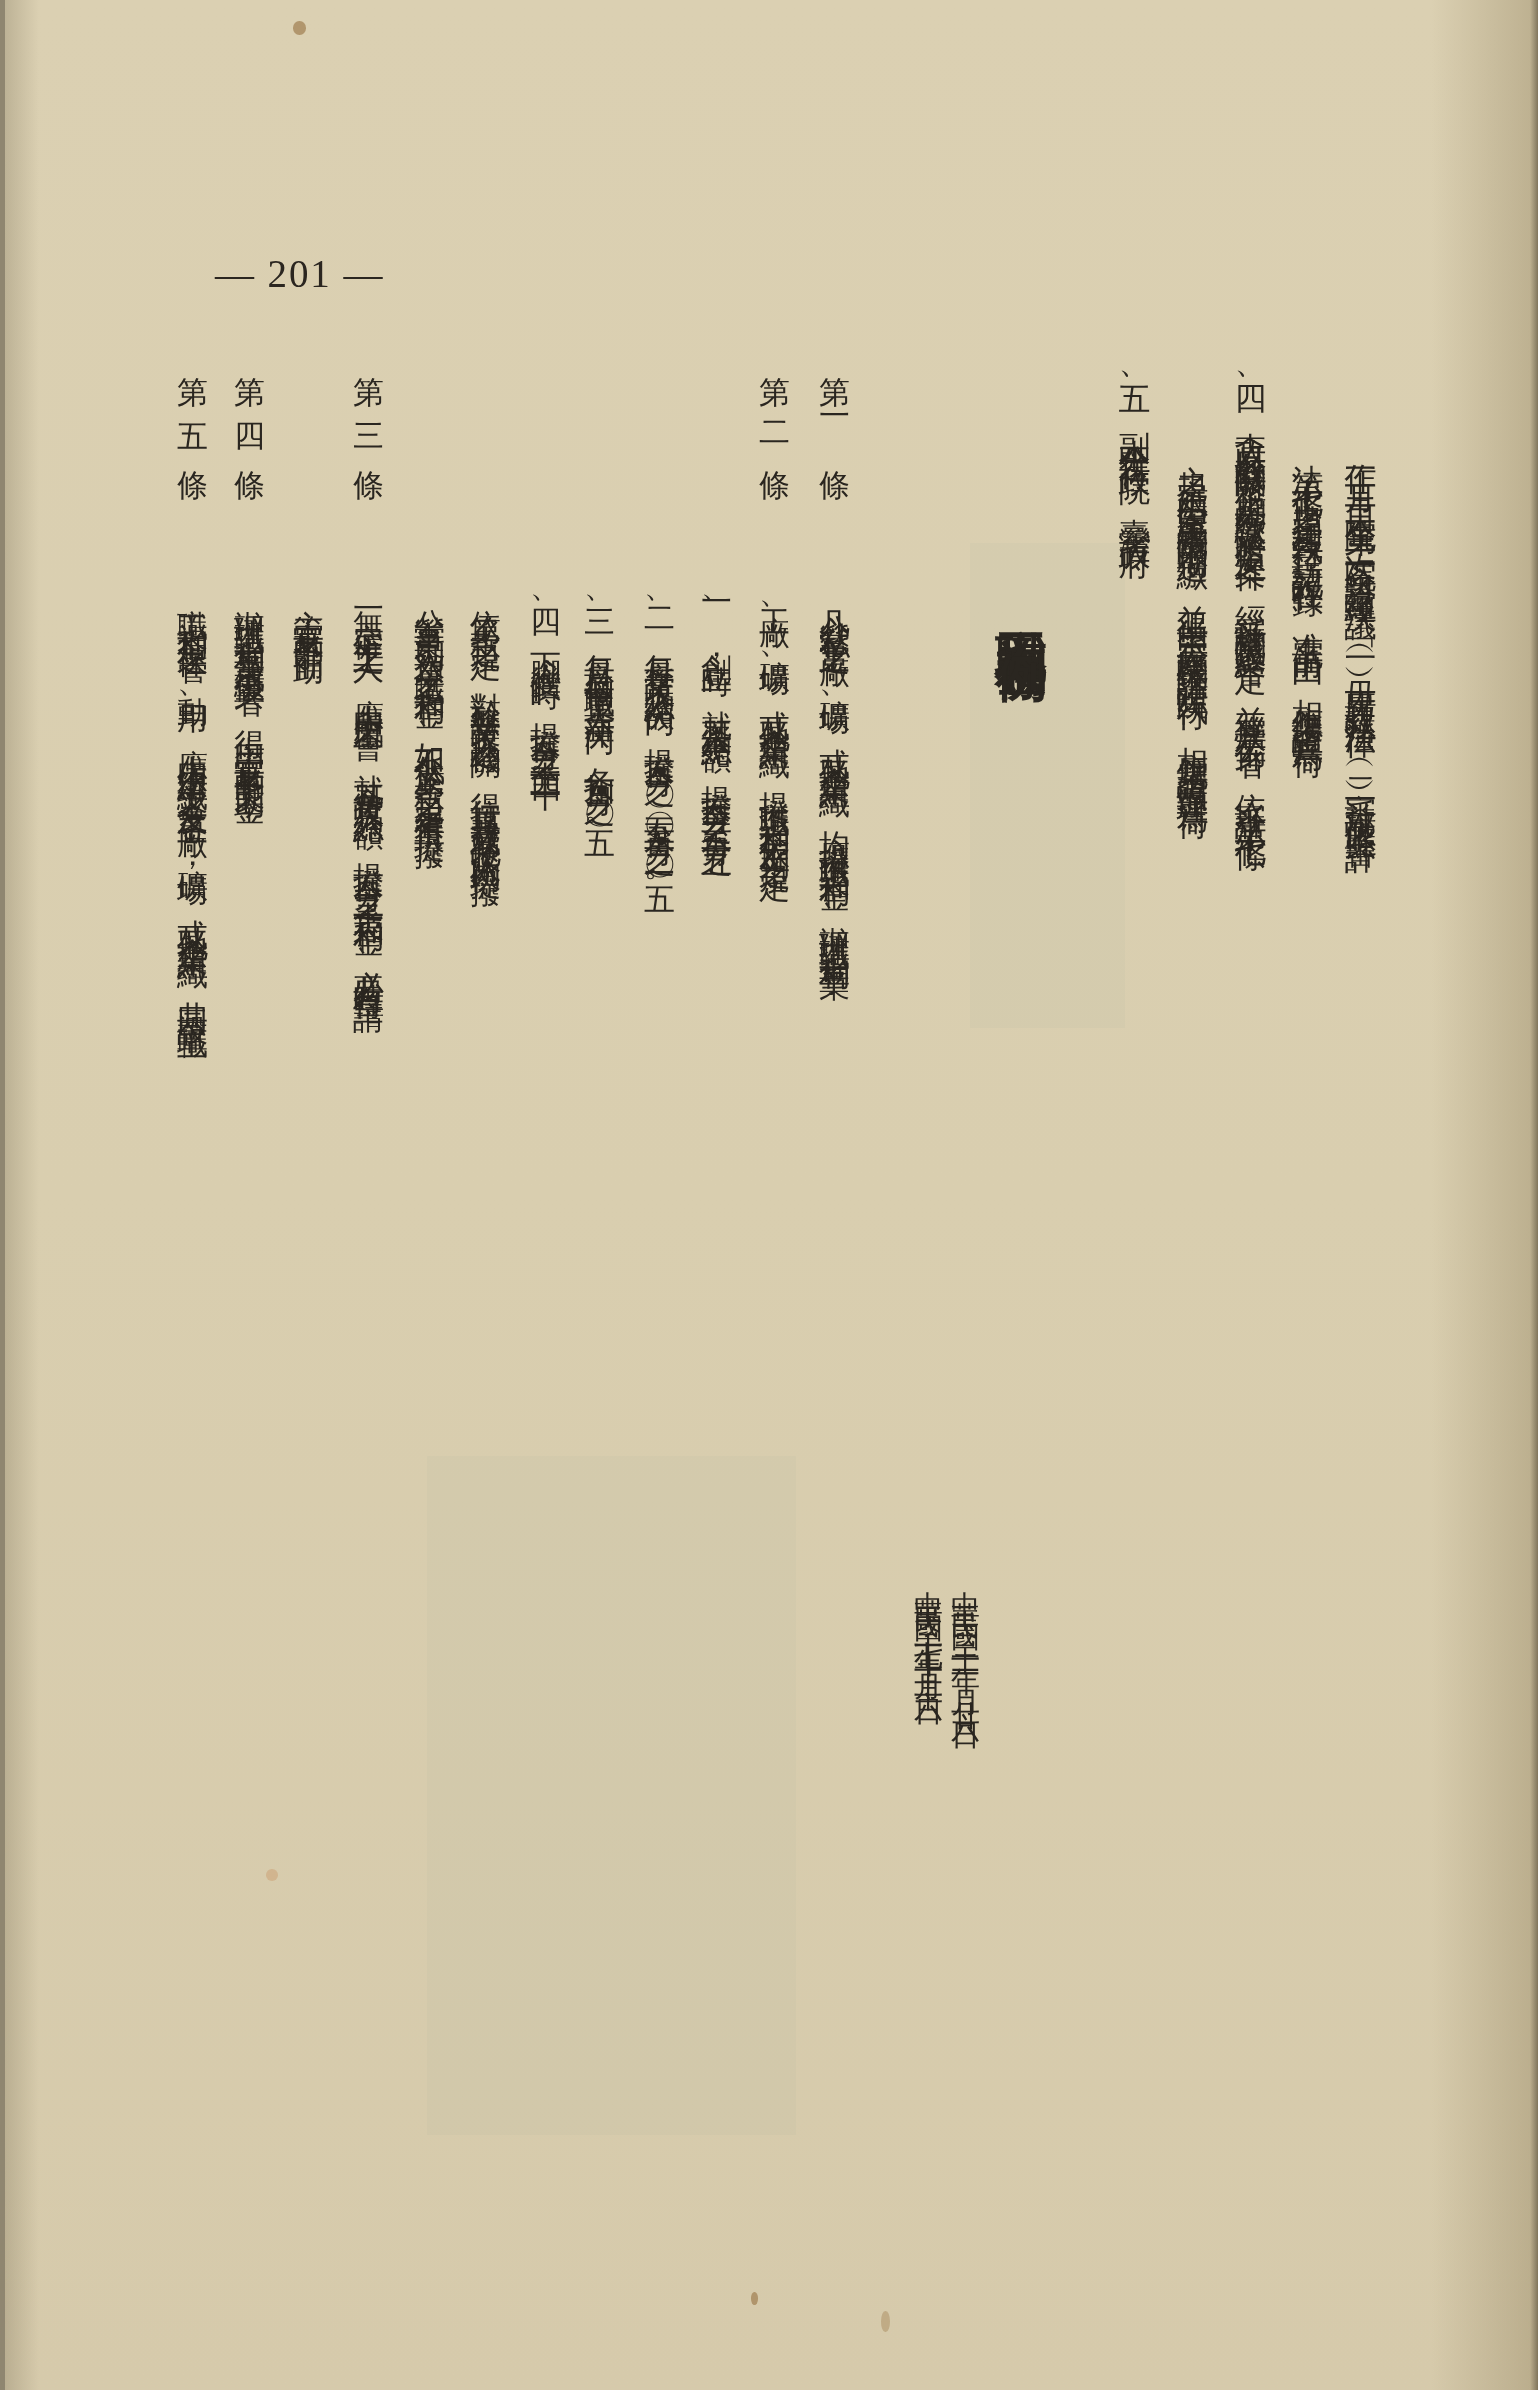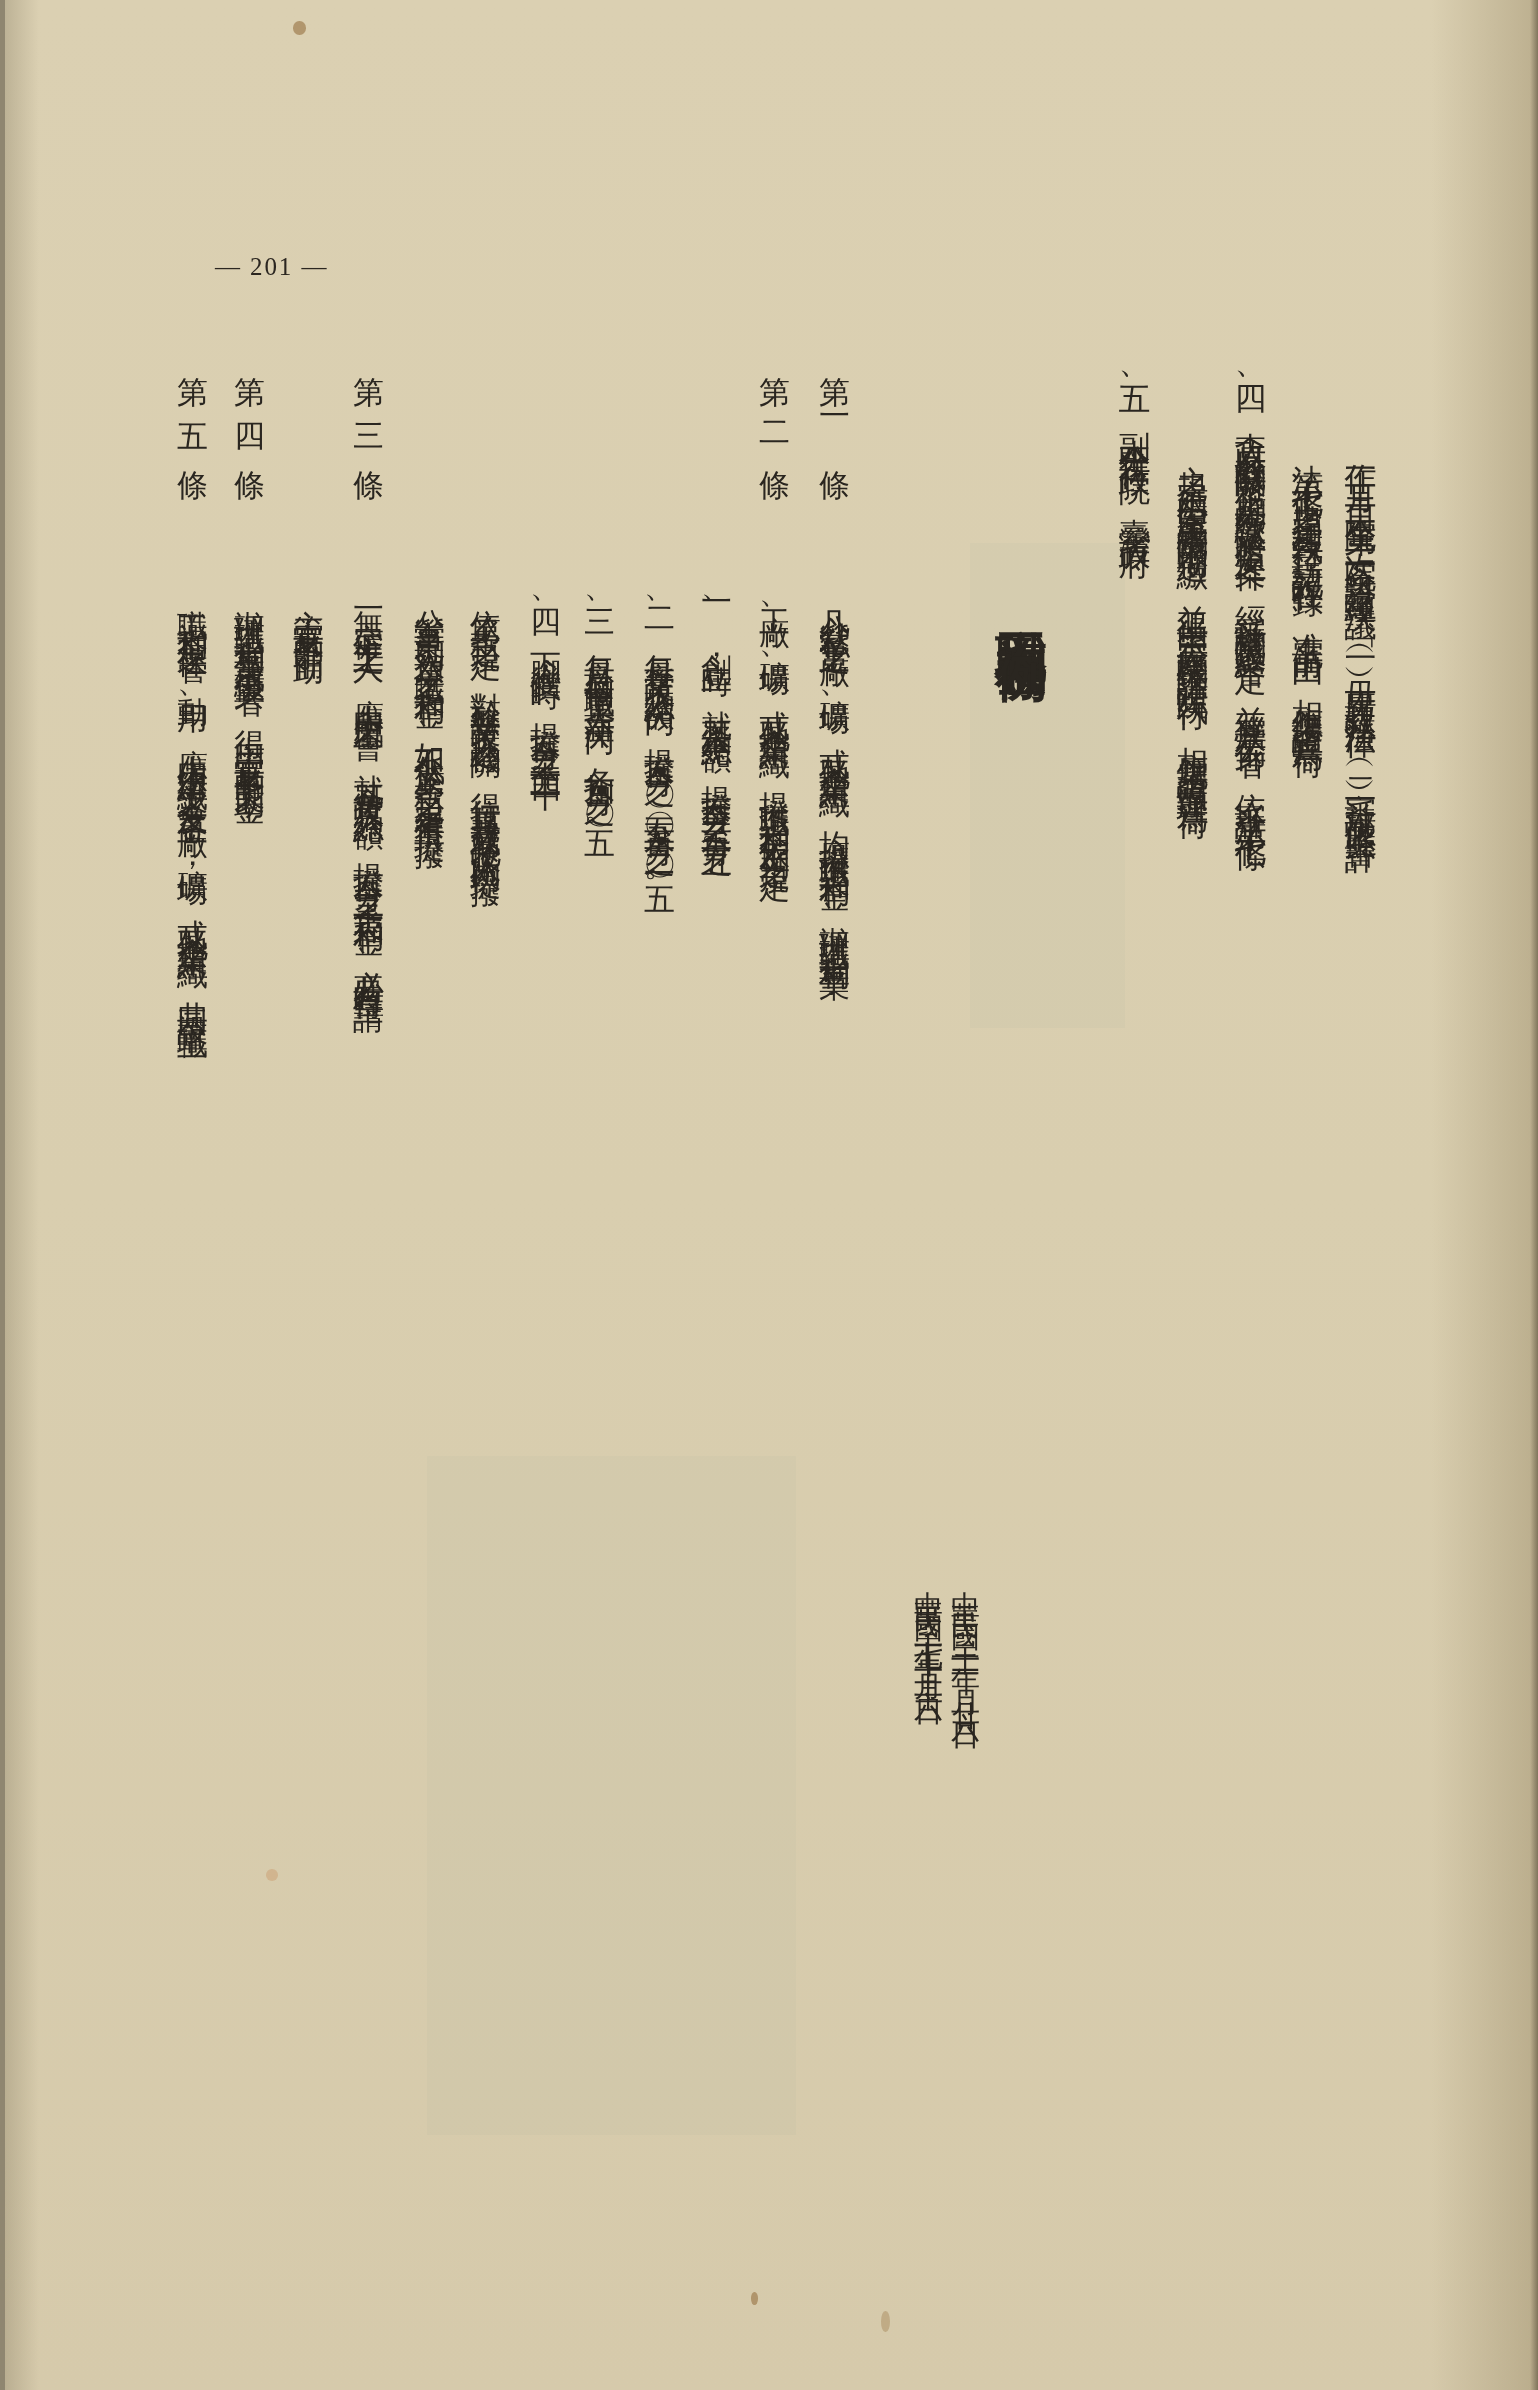--- a/index.html
+++ b/index.html
@@ -12,21 +12,21 @@
     font-family: "DejaVu Serif", "Liberation Serif", serif;
     color: #2a2620;
   }
   .edge-left { position:absolute; left:0; top:0; width:4.9px; height:2390px; background:#8f8670; }
   .edge-right { position:absolute; right:0; top:0; width:7.8px; height:2390px;
     background: linear-gradient(90deg, rgba(90,80,60,0.0), rgba(90,80,60,0.6)); }
   .speck { position:absolute; border-radius:50%; background:#a98c60; opacity:0.85; }
   .ghost { position:absolute; background:#9fa6a0; opacity:0.07; }
 
   .page-number {
-    position:absolute; left:215px; top:254px; font-size:25px; line-height:1;
+    position:absolute; left:215px; top:254px; font-size:39px; line-height:1;
     font-family: "Liberation Serif", "DejaVu Serif", serif; letter-spacing:1.9px;
     white-space:nowrap; color:#2b2620;
   }
   .col {
     position:absolute; writing-mode: vertical-rl; white-space: nowrap; line-height:1;
   }
   .top-col { font-size:32px; letter-spacing:6.8px; width:32px; }
   .art-col { font-size:31px; letter-spacing:6.4px; width:31px; }
   .label-col { font-size:31px; letter-spacing:47px; width:31px; }
   .title-col { font-size:52px; letter-spacing:3.9px; width:52px; font-weight:bold; }

